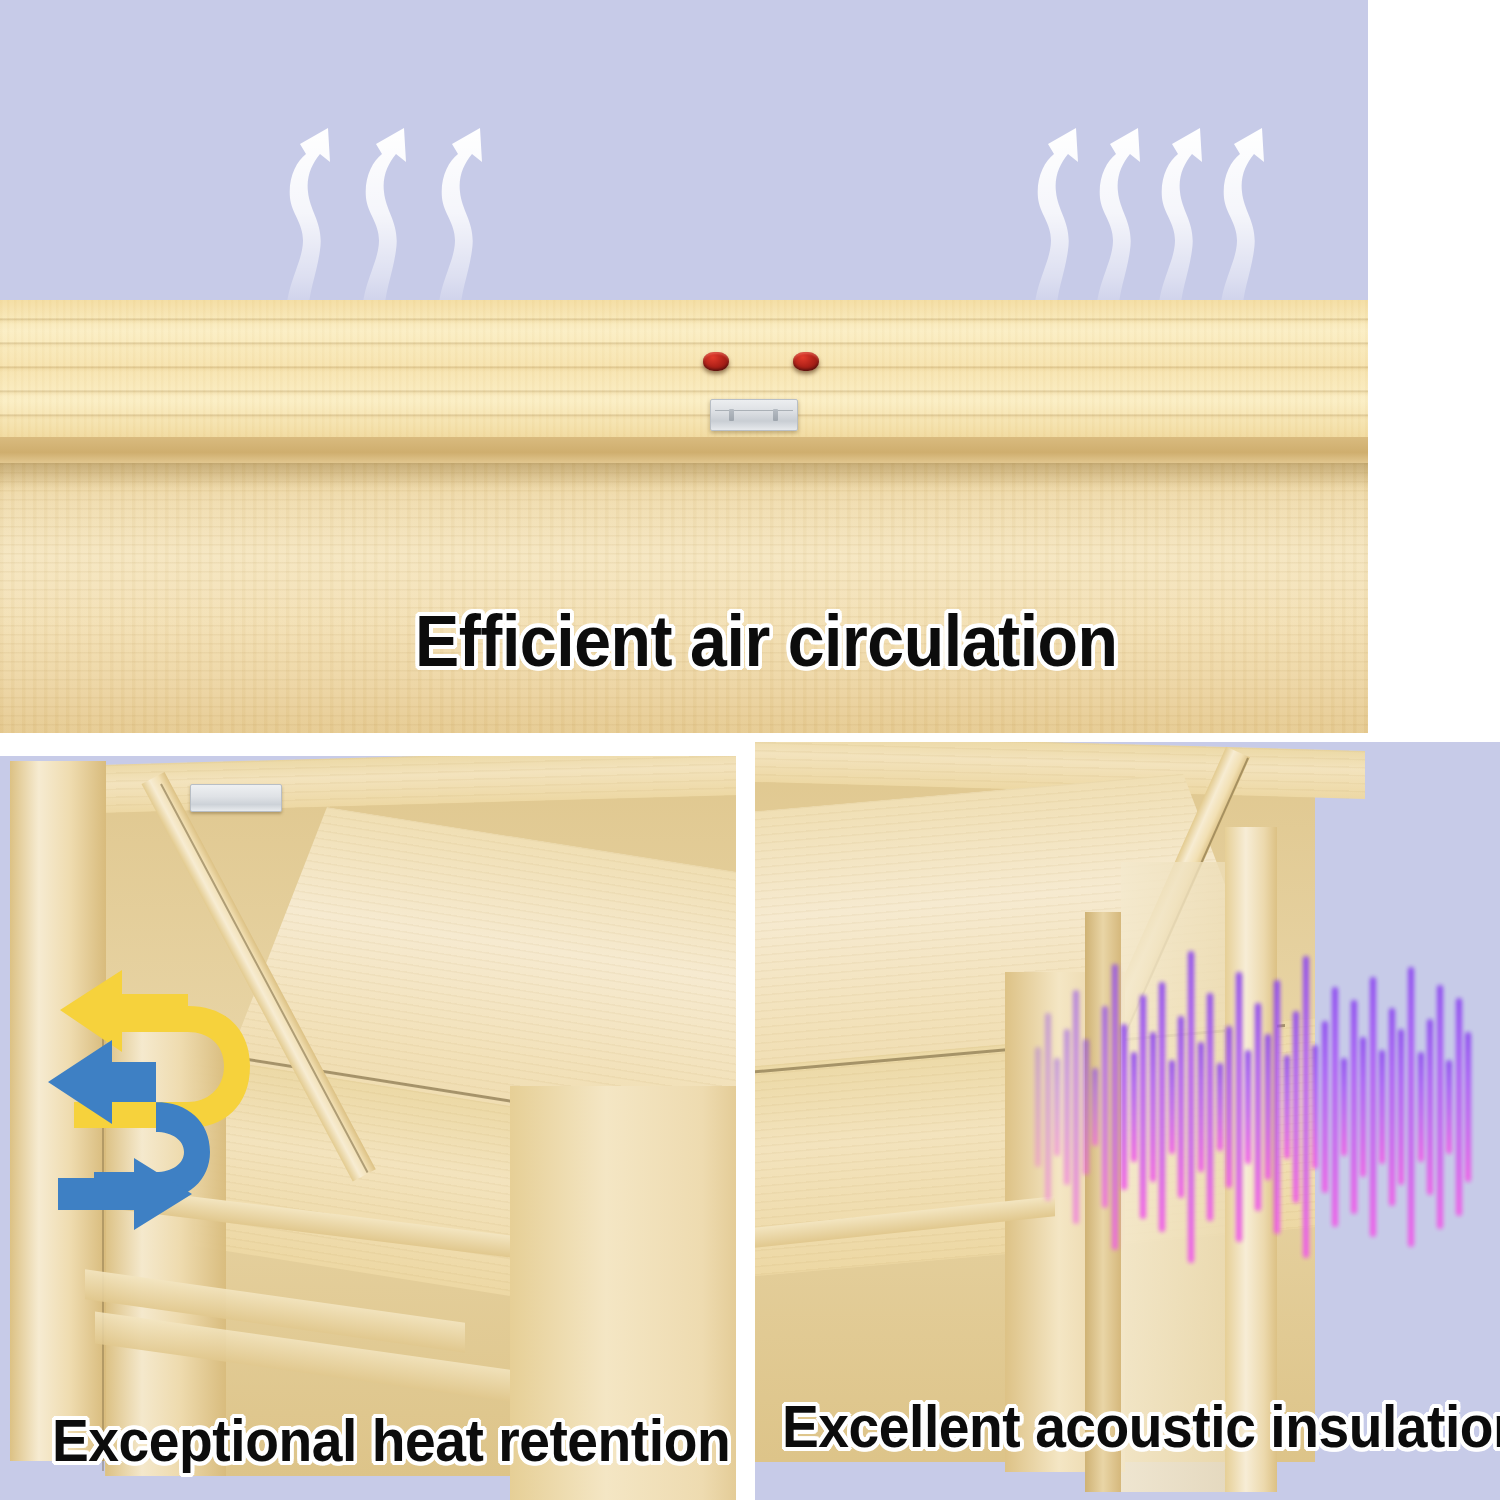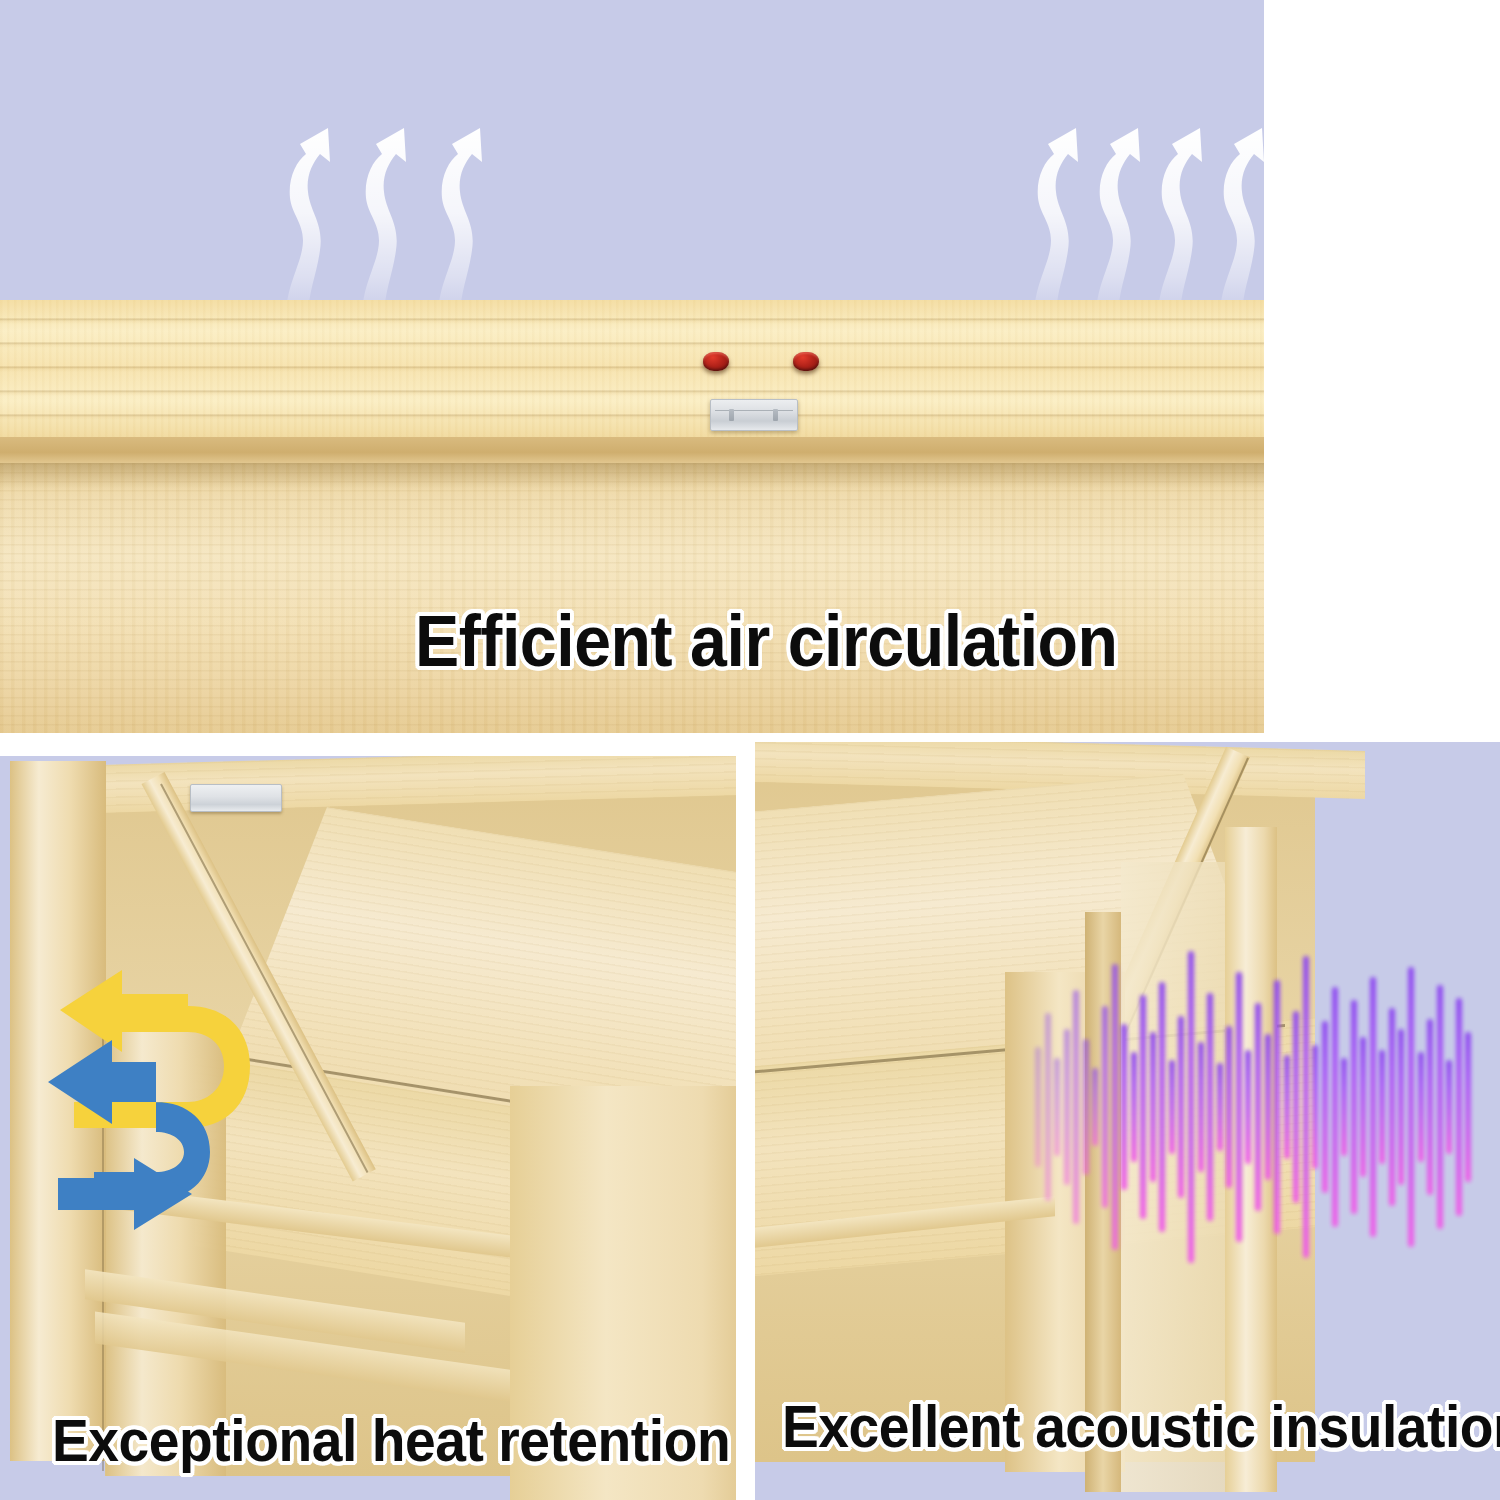--- a/index.html
+++ b/index.html
@@ -7,21 +7,21 @@
 
   #stage{
     position:relative;width:1500px;height:1500px;overflow:hidden;
     background:#ffffff;
   }
 
   
   .panel{position:absolute;overflow:hidden;background:#c7cbe8;}
 
   
-  #panel-top{left:0;top:0;width:1264px;height:733px;}
+  #panel-top{left:0;top:0;width:1368px;height:733px;}
 
   
   .sky{position:absolute;left:0;top:0;width:100%;height:100%;
        background:#c7cbe8;}
 
   
   .deck{
     position:absolute;left:0;right:0;top:300px;height:140px;
     background:
       repeating-linear-gradient(to bottom,

